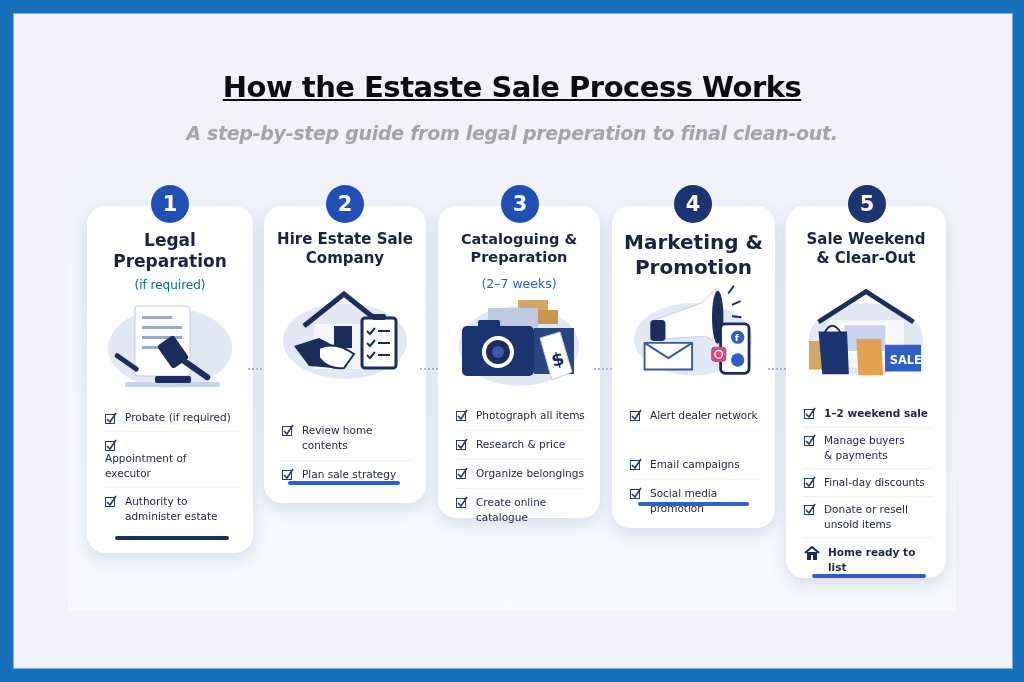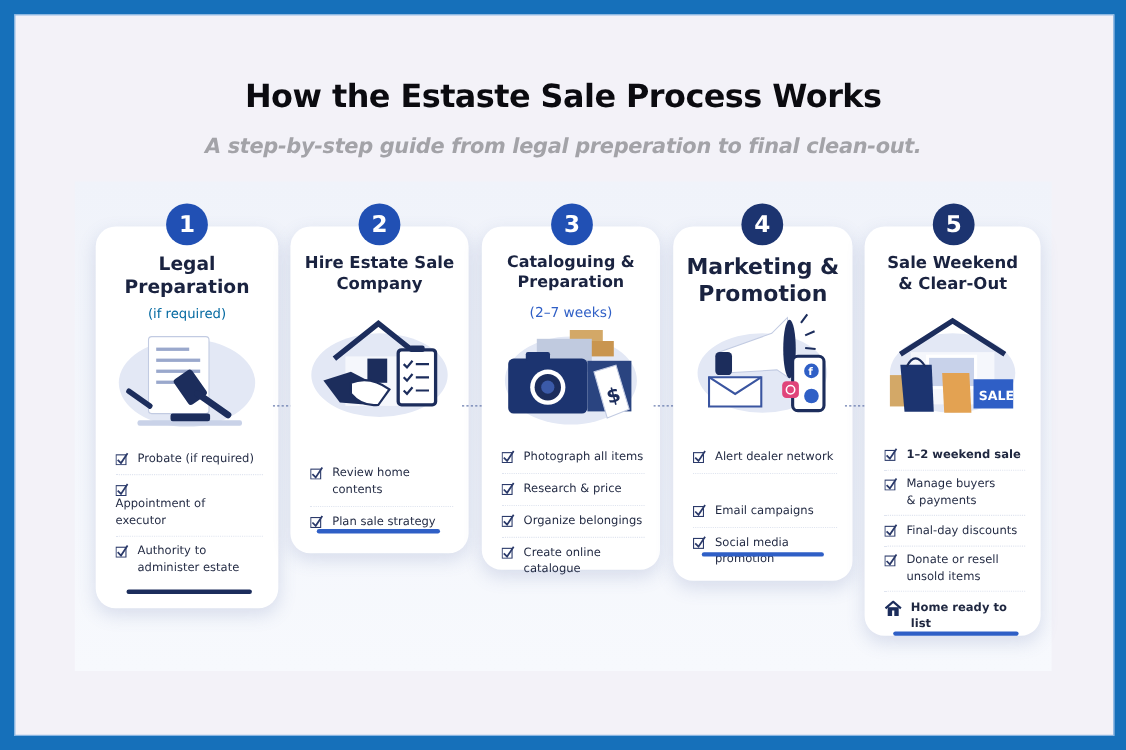--- a/index.html
+++ b/index.html
@@ -1,18 +1,18 @@
 <!DOCTYPE html>
 <html><head>
 <meta charset="utf-8">
 <style>
   html,body{margin:0;padding:0;}
   body{width:1024px;height:682px;overflow:hidden;background:#1670ba;font-family:"Liberation Sans",sans-serif;position:relative;}
   .frame{position:absolute;left:13px;top:13px;width:1000px;height:656px;background:#f3f2f8;border:1px solid #7fb0e0;box-sizing:border-box;}
-  .title{position:absolute;left:0;top:70px;width:1024px;text-align:center;font-family:"DejaVu Sans",sans-serif;font-weight:bold;font-size:29px;color:#0b0b10;letter-spacing:-0.5px;}
+  .title{position:absolute;left:0;top:70px;width:1024px;text-align:center;font-family:"DejaVu Sans",sans-serif;font-weight:bold;font-size:29px;color:#0b0b10;letter-spacing:-0.5px;text-decoration:underline;}
   .subtitle{position:absolute;left:0;top:122px;width:1024px;text-align:center;font-family:"DejaVu Sans",sans-serif;font-weight:bold;font-style:italic;font-size:19px;color:#a3a3a8;letter-spacing:-0.3px;}
   .panel{position:absolute;left:68px;top:165px;width:888px;height:445px;background:linear-gradient(180deg,#f0f3fa 0%,#f7f9fd 100%);}
   .card{position:absolute;background:#fff;border-radius:18px;box-shadow:0 6px 16px rgba(80,100,160,0.18);}
   .num{position:absolute;width:38px;height:38px;border-radius:50%;color:#fff;font-family:"DejaVu Sans",sans-serif;font-weight:bold;font-size:21px;line-height:38px;text-align:center;}
   .ctitle{position:absolute;left:0;width:100%;text-align:center;font-family:"DejaVu Sans",sans-serif;font-weight:bold;color:#1a2340;line-height:1.25;}
   .csub{position:absolute;left:0;width:100%;text-align:center;font-family:"DejaVu Sans",sans-serif;font-size:12px;}
   .illus{position:absolute;left:10px;height:95px;}
   .list{position:absolute;left:18px;right:14px;}
   .item{display:flex;align-items:flex-start;font-family:"DejaVu Sans",sans-serif;font-size:10.5px;color:#1f2740;border-bottom:1px dotted #dfe4ef;line-height:15px;}
   .item:last-child{border-bottom:none;}
@@ -43,21 +43,21 @@
       <rect x="45" y="18" width="30" height="3" fill="#9aa8cc"></rect>
         <rect x="45" y="28" width="40" height="3" fill="#9aa8cc"></rect>
       <rect x="45" y="38" width="40" height="3" fill="#9aa8cc"></rect>
         <rect x="45" y="48" width="32" height="3" fill="#9aa8cc"></rect>
       <rect x="16" y="62" width="28" height="5" rx="2" fill="#1c2d5c" transform="rotate(35 30 64)"></rect>
       <rect x="66" y="40" width="20" height="28" rx="3" fill="#1c2d5c" transform="rotate(-35 76 54)"></rect>
       <rect x="80" y="55" width="40" height="6" rx="3" fill="#1c2d5c" transform="rotate(35 80 58)"></rect>
       <rect x="58" y="78" width="36" height="7" rx="2" fill="#1c2d5c"></rect>
     </svg>
     <div class="list" style="top:200px;">
-      <div class="item" style="padding:4px 0 6px;">
+      <div class="item" style="padding:4px 0 6px;align-items:center;">
         <svg class="chk" viewBox="0 0 12 12">
             <rect x="0.5" y="2.5" width="9" height="9" fill="none" stroke="#2b3a6a"></rect>
             <path d="M2 7 L5 10 L11 1" stroke="#2b3a6a" stroke-width="1.6" fill="none"></path>
           </svg>
         <div>
             <div>Probate (if required)</div>
           </div>
       </div>
       <div class="item" style="padding:6px 0 6px;flex-direction:column;">
         <svg class="chk" viewBox="0 0 12 12">

